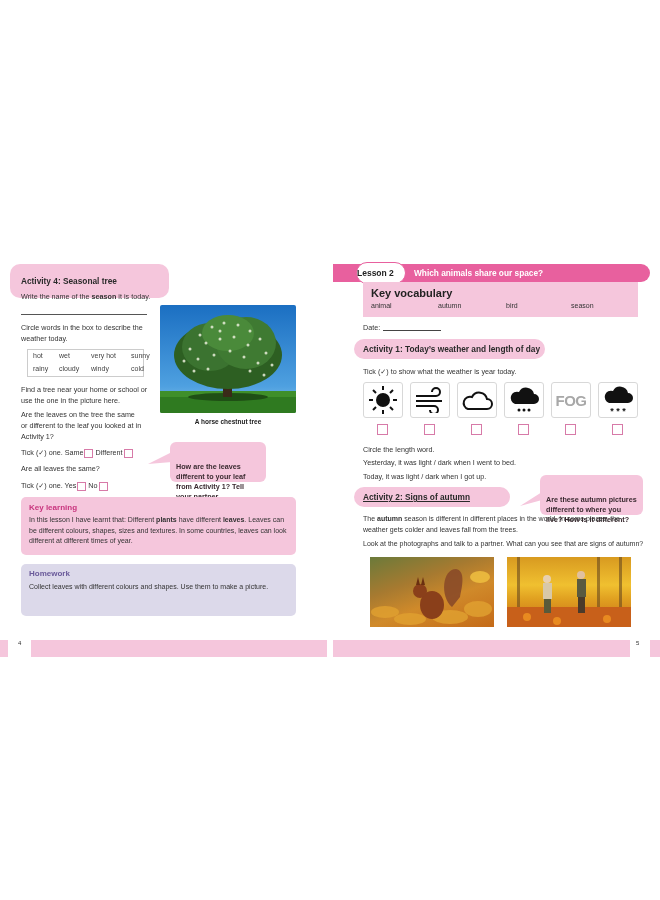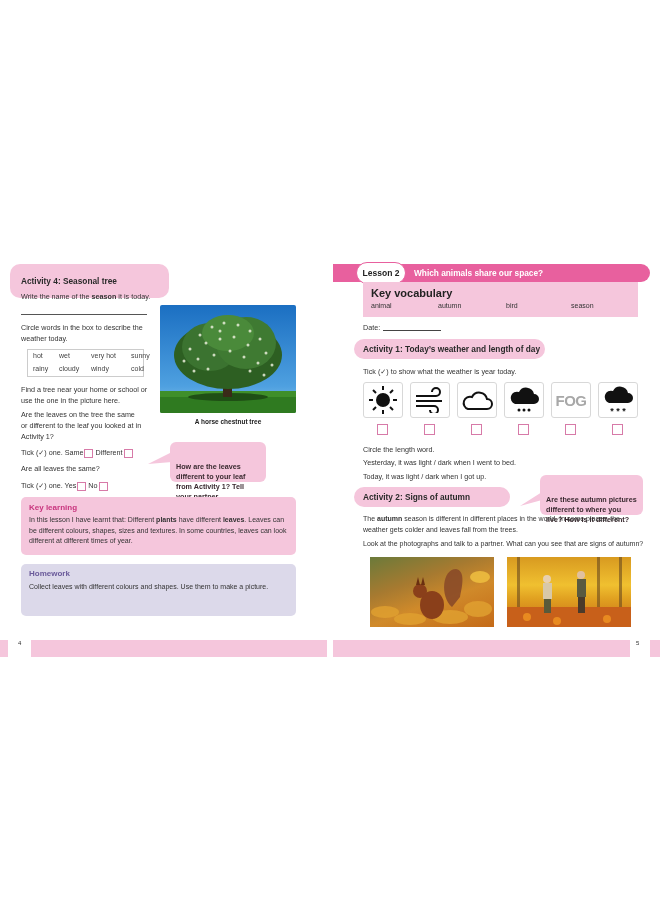--- a/index.html
+++ b/index.html
@@ -109,21 +109,21 @@
     <span>In this lesson I have learnt that: Different </span><b>plants</b><span> have different </span><b>leaves</b><span>. Leaves can be different colours, shapes, sizes and textures. In some countries, leaves can look different at different times of year.</span>
   </div>
 </div>
 
 <div class="abs" style="left:21px;top:564px;width:275px;height:52px;background:#dcd9ea;border-radius:5px;padding:5px 8px;">
   <div style="font-size:8px;font-weight:bold;color:#6a5a9a;margin-bottom:3px;">Homework</div>
   <div class="txt" style="font-size:7px;">Collect leaves with different colours and shapes. Use them to make a picture.</div>
 </div>
 
 <div class="abs" style="left:333px;top:264px;width:317px;height:18px;background:#e8609e;border-radius:0 9px 9px 0;"></div>
-<div class="abs" style="left:356px;top:262px;width:50px;height:22px;background:#fff;border:1.5px solid #e8609e;border-radius:11px;display:flex;align-items:center;justify-content:center;font-weight:bold;font-size:8.5px;color:#222;">
+<div class="abs" style="left:356px;top:262px;width:50px;height:22px;background:#fff;border:1.5px solid #e8609e;border-radius:11px;display:flex;align-items:center;font-weight:bold;font-size:8.5px;color:#222;">
   <span>Lesson 2</span>
 </div>
 <div class="abs" style="left:414px;top:268px;font-size:8.3px;font-weight:bold;color:#fff;">Which animals share our space?</div>
 
 <div class="abs" style="left:363px;top:282px;width:275px;height:35px;background:#f5c6dc;padding:5px 8px;">
   <div style="font-size:11px;font-weight:bold;color:#222;">Key vocabulary</div>
   <div style="position:relative;height:12px;margin-top:3px;font-size:7px;color:#333;">
     <span class="abs" style="left:0;">animal</span>
     <span class="abs" style="left:67px;">autumn</span>
     <span class="abs" style="left:135px;">bird</span>
@@ -193,21 +193,21 @@
   <div class="abs wchk" style="left:108px;top:42px;"></div>
   <div class="abs wchk" style="left:155px;top:42px;"></div>
   <div class="abs wchk" style="left:202px;top:42px;"></div>
   <div class="abs wchk" style="left:249px;top:42px;"></div>
 </div>
 
 <div class="abs txt" style="left:363px;top:444px;">Circle the length word.</div>
 <div class="abs txt" style="left:363px;top:457px;">Yesterday, it was light / dark when I went to bed.</div>
 <div class="abs txt" style="left:363px;top:471px;">Today, it was light / dark when I got up.</div>
 
-<div class="abs pill pill-l" style="left:354px;top:487px;width:156px;height:20px;padding-left:9px;">
+<div class="abs pill pill-l" style="left:354px;top:487px;width:156px;height:20px;padding-left:9px;text-decoration:underline;">
   <span>Activity 2: Signs of autumn</span>
 </div>
 
 <div class="abs bubble" style="left:540px;top:475px;width:103px;height:37px;">
   <span>Are these autumn pictures different to where you live? How is it different?</span>
 </div>
 <svg class="abs" style="left:520px;top:492px;" width="22" height="16">
     <polygon points="22,0 22,8 0,14" fill="#f5c6dc"></polygon>
   </svg>
 

